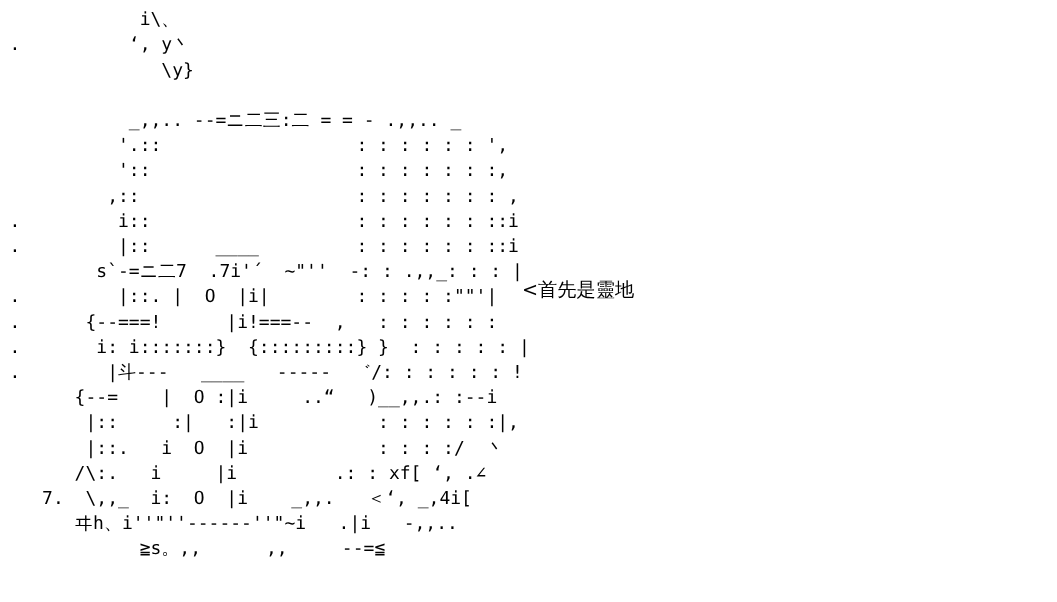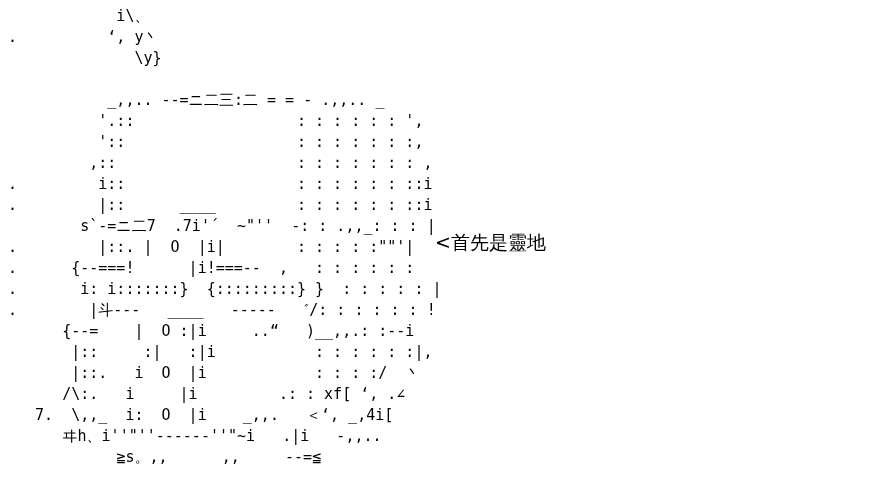--- a/index.html
+++ b/index.html
@@ -25,21 +25,21 @@
     line-height: 21px;
     letter-spacing: 0;
     color: #000000;
     white-space: pre;
   }
   .dialogue {
     position: absolute;
     left: 435px;
     top: 231px;
     font-family: "DejaVu Sans", "Liberation Sans", sans-serif;
-    font-size: 19px;
+    font-size: 16px;
     line-height: 22px;
     color: #000000;
     white-space: nowrap;
   }
 </style>
 </head>
 <body>
 
 <div class="canvas">
   <pre class="aa">            i\、

